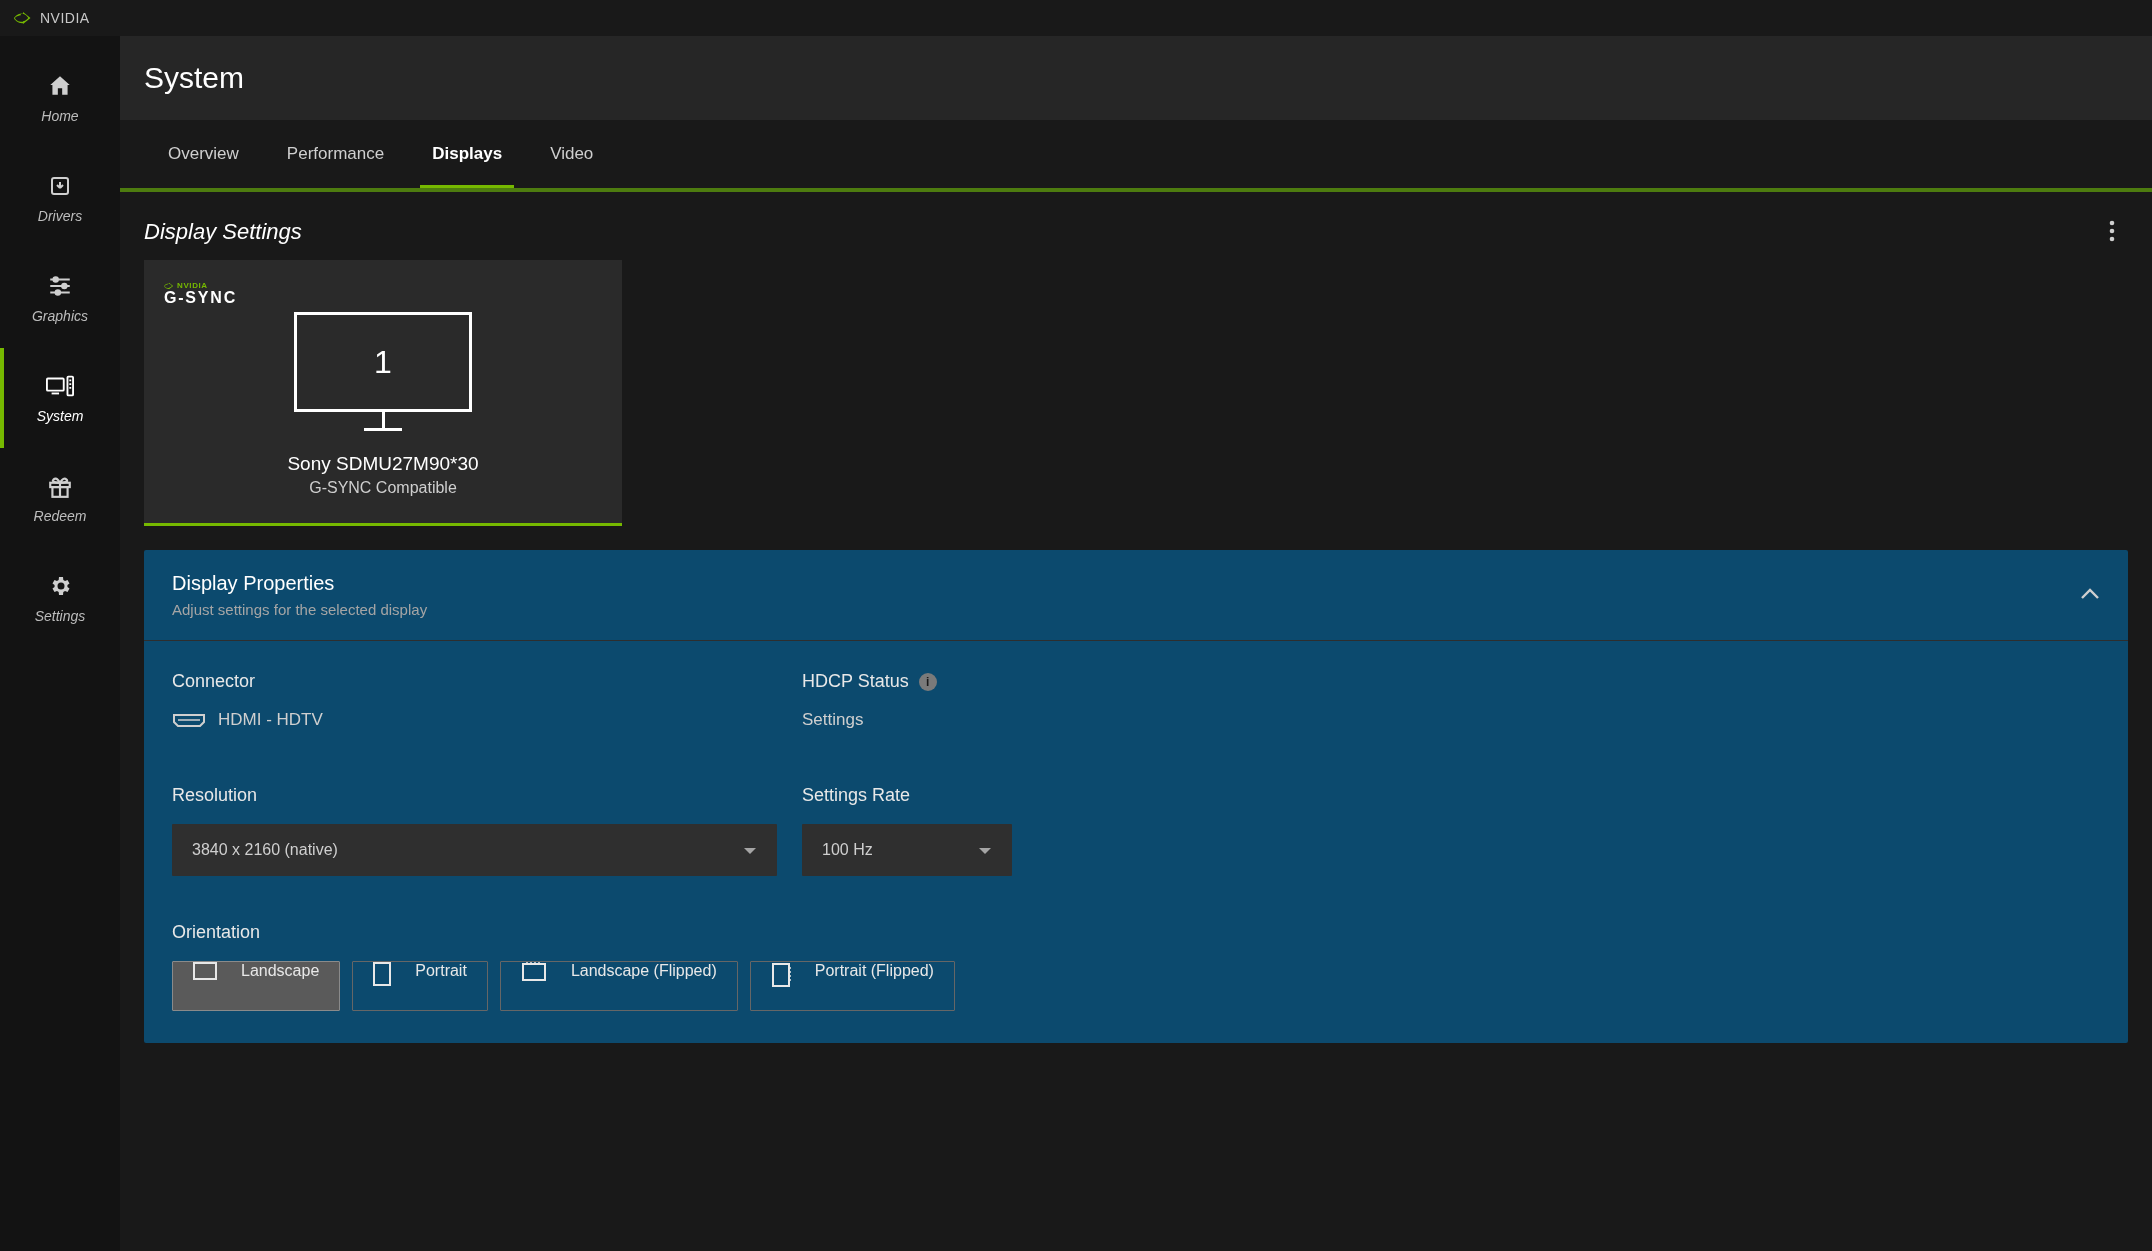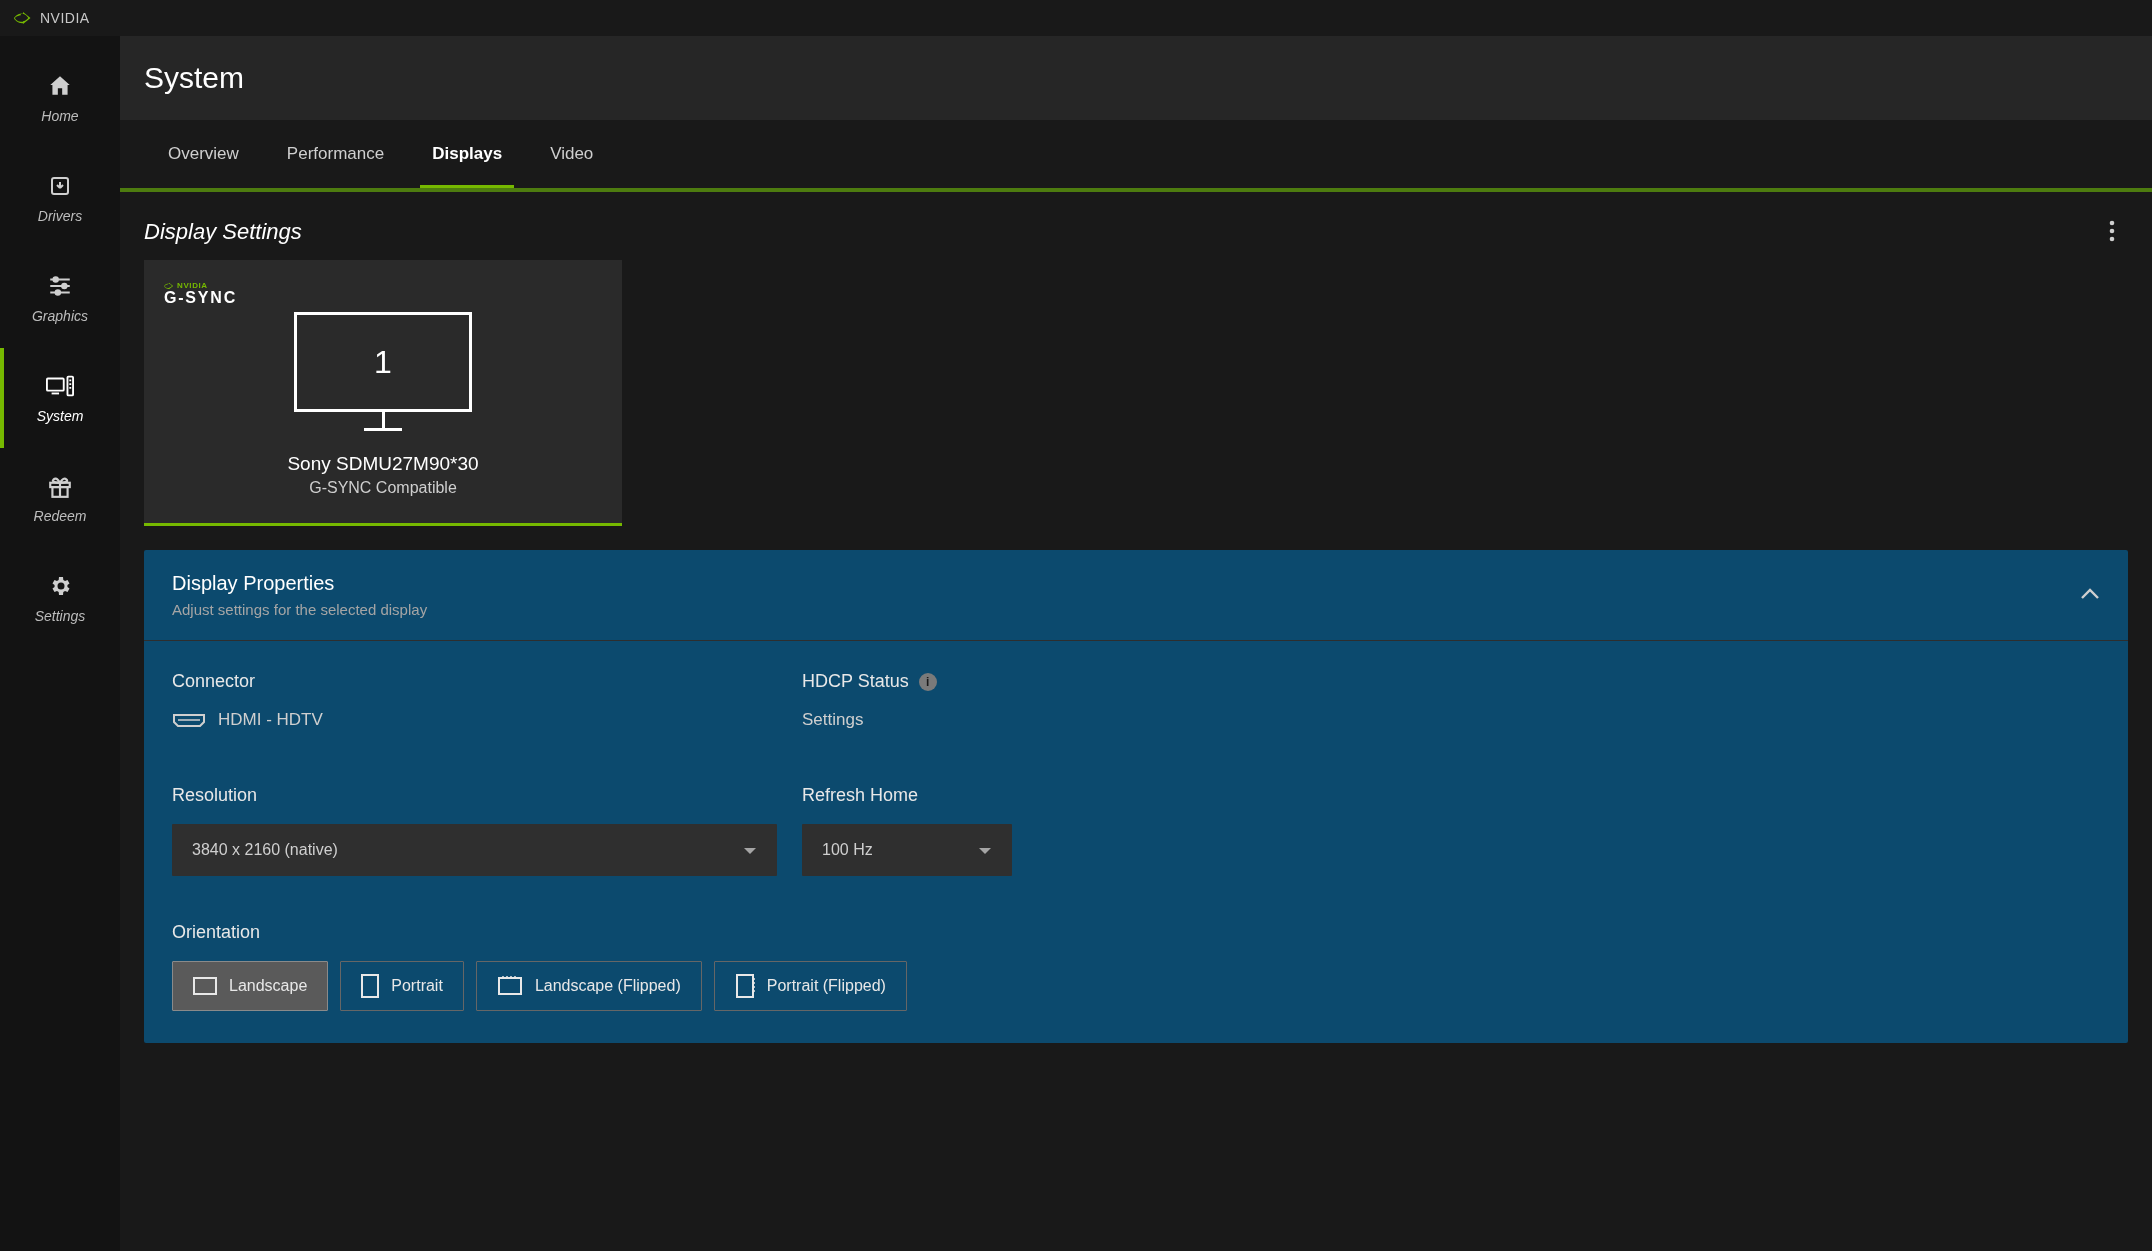--- a/index.html
+++ b/index.html
@@ -312,22 +312,22 @@
   margin-top: 18px;
 }
 .orient-btn {
   height: 50px;
   border: 1px solid #666;
   background: transparent;
   color: #e8e8e8;
   font-size: 16px;
   padding: 0 20px;
   display: flex;
-  align-items: center;
-  gap: 12px;
+  align-items: flex-start;
+  gap: 24px;
   cursor: pointer;
   border-radius: 1px;
 }
 .orient-btn.active {
   background: #5a5a5a;
   border-color: #8a8a8a;
 }
 .orient-icon {
   display: inline-flex;
 }
@@ -507,21 +507,21 @@
                 <span>3840 x 2160 (native)</span>
                 <span class="caret">
                   <svg width="14" height="8" viewBox="0 0 14 8" fill="#a5a5a5">
                       <path d="M1 1l6 6 6-6z"></path>
                     </svg>
                 </span>
               </div>
             </div>
 
             <div class="prop-block">
-              <div class="prop-label">Refresh Home</div>
+              <div class="prop-label">Settings Rate</div>
               <div class="select select-refresh">
                 <span>100 Hz</span>
                 <span class="caret">
                   <svg width="14" height="8" viewBox="0 0 14 8" fill="#a5a5a5">
                       <path d="M1 1l6 6 6-6z"></path>
                     </svg>
                 </span>
               </div>
             </div>
 

